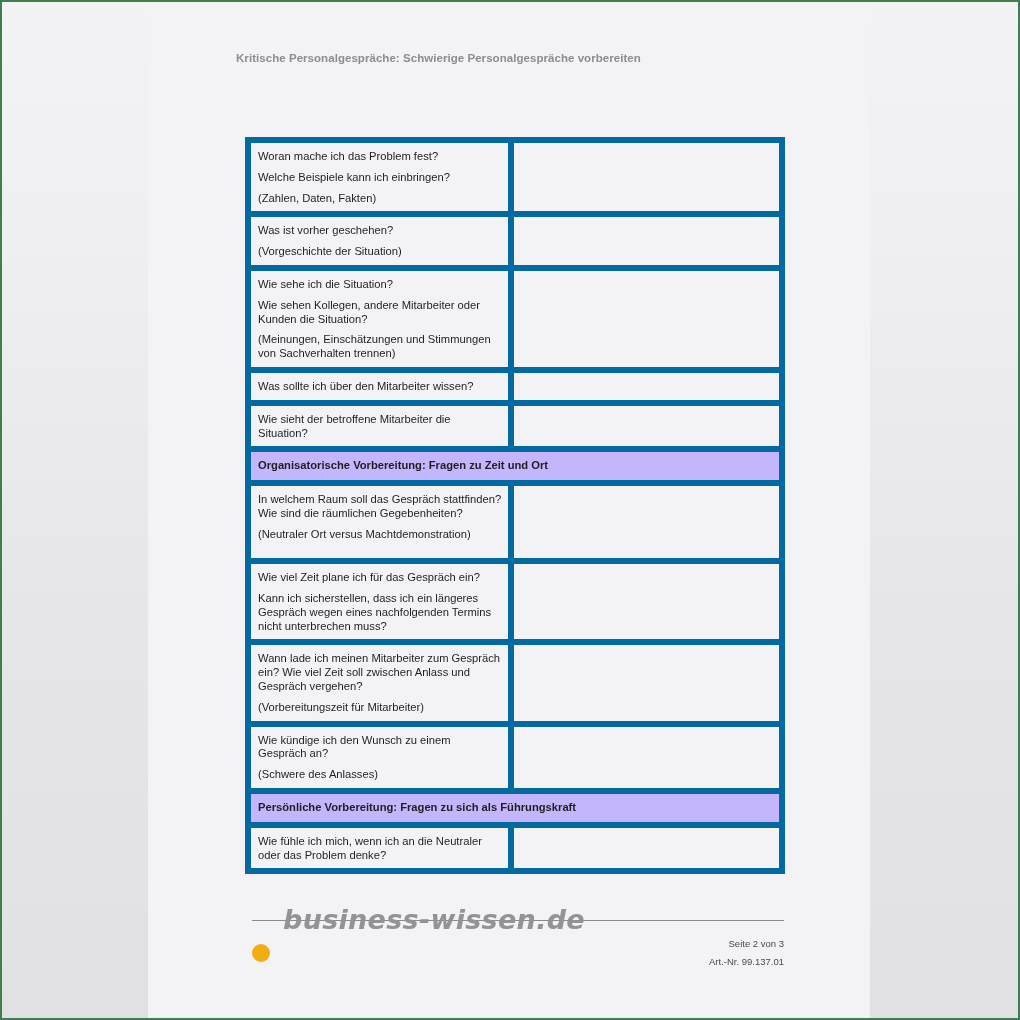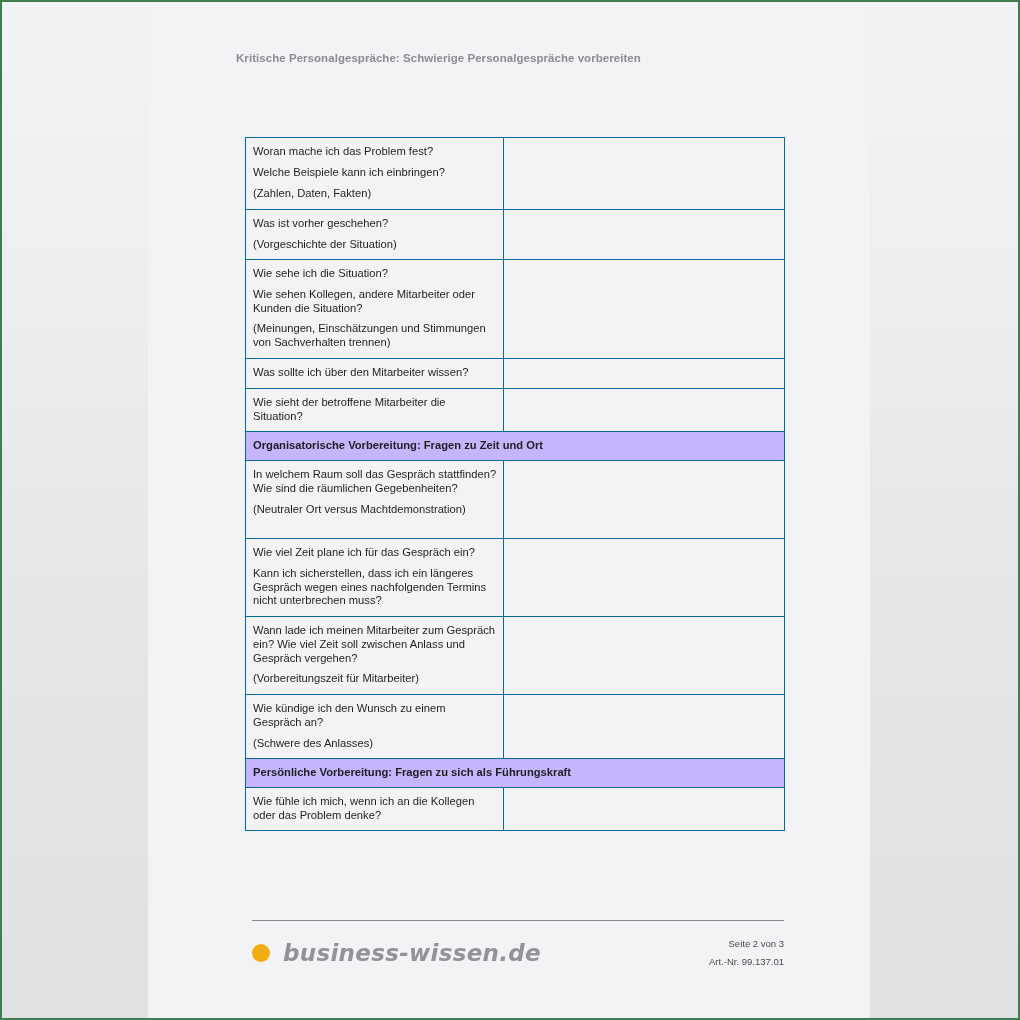--- a/index.html
+++ b/index.html
@@ -25,41 +25,41 @@
   .doc-title {
     position: absolute; left: 236px; top: 52px;
     font-size: 11.5px; font-weight: bold; color: #8d8c92; letter-spacing: 0.05px;
   }
   table.q {
     position: absolute; left: 245px; top: 137px; width: 540px;
     border-collapse: collapse; table-layout: fixed;
     font-size: 11.2px; color: #1f1f22;
   }
   table.q td {
-    border: 1px solid #0369a1; vertical-align: top; padding: 7px 6px 6px 7px;
+    border: 6px solid #0369a1; vertical-align: top; padding: 7px 6px 6px 7px;
     line-height: 13.8px;
   }
   table.q td.qcell { width: 244px; }
   table.q td.acell { background: transparent; }
   table.q p { margin: 0 0 7px 0; }
   table.q p:last-child { margin-bottom: 0; }
   table.q tr.section td {
     background: #c4b5fd; font-weight: bold; padding: 7px 6px 7px 7px;
   }
   .footer-line {
     position: absolute; left: 252px; top: 920px; width: 532px; height: 1px; background: #8a898e;
   }
   .logo-dot {
     position: absolute; left: 252px; top: 944px; width: 18px; height: 18px; border-radius: 50%;
     background: #f2ad12;
   }
   .logo-text {
-    position: absolute; left: 283px; top: 940px;
+    position: absolute; left: 283px; top: 904px;
     font-family: "DejaVu Sans", sans-serif; font-style: italic; font-weight: bold;
-    font-size: 23px; color: #939297; letter-spacing: 0.3px;
+    font-size: 27px; color: #939297; letter-spacing: 0.3px;
   }
   .footer-meta {
     position: absolute; right: 236px; top: 935px; text-align: right;
     font-size: 9.5px; color: #4a4a4e; line-height: 18px;
   }
 </style>
 </head>
 <body>
 
 <div class="side left"></div>
@@ -135,21 +135,21 @@
           <p>Wie kündige ich den Wunsch zu einem Gespräch an?</p>
           <p>(Schwere des Anlasses)</p>
         </td>
         <td class="acell"></td>
       </tr>
       <tr class="section" style="height: 29px;">
         <td colspan="2">Persönliche Vorbereitung: Fragen zu sich als Führungskraft</td>
       </tr>
       <tr style="height: 43px;">
         <td class="qcell">
-          <p>Wie fühle ich mich, wenn ich an die Kollegen oder das Problem denke?</p>
+          <p>Wie fühle ich mich, wenn ich an die Neutraler oder das Problem denke?</p>
         </td>
         <td class="acell"></td>
       </tr>
     </tbody>
 </table>
 
 <div class="footer-line"></div>
 <div class="logo-dot"></div>
 <div class="logo-text">business-wissen.de</div>
 <div class="footer-meta">

